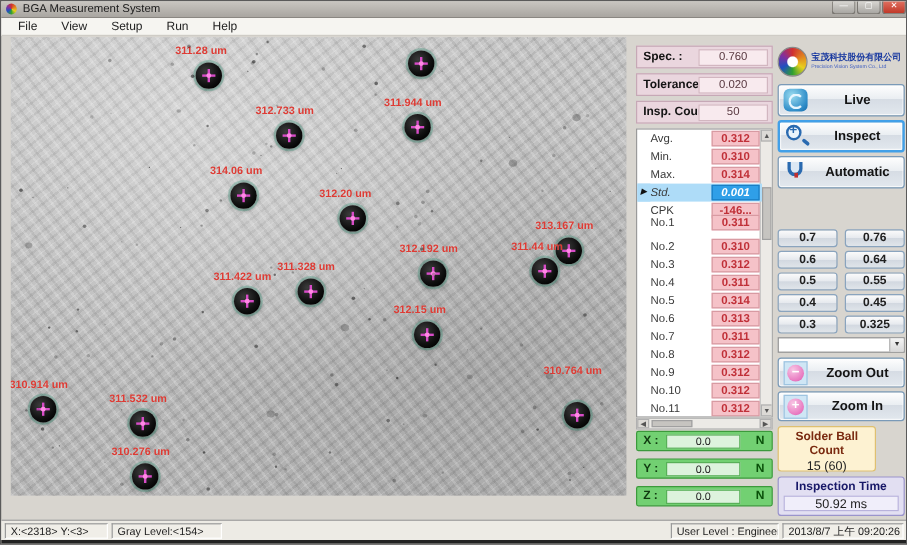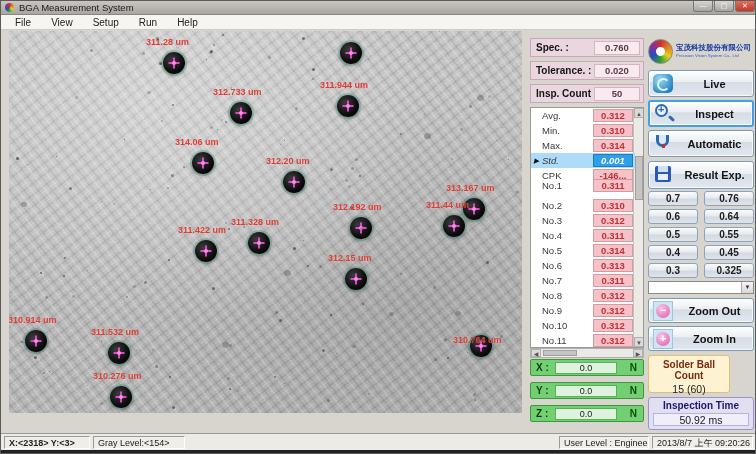--- a/index.html
+++ b/index.html
@@ -39,22 +39,22 @@
   .cross-h{position:absolute;left:50%;top:50%;width:11px;height:2px;background:#d84cc8;transform:translate(-50%,-50%);}
   .cross-v{position:absolute;left:50%;top:50%;width:2px;height:11px;background:#d84cc8;transform:translate(-50%,-50%);}
   .cross-dot{position:absolute;left:50%;top:50%;width:4px;height:4px;border-radius:50%;background:#ff8ae4;transform:translate(-50%,-50%);}
   .ball-label{position:absolute;font-size:9px;font-weight:bold;color:#dd3b34;white-space:nowrap;
     text-shadow:0 0 1px rgba(255,255,255,.25);}
 
   
   .spec-row{position:absolute;left:529px;width:114px;height:19px;background:#ead6de;
     border:1px solid #c6a8b6;display:flex;align-items:center;}
   .spec-label{font-size:10px;font-weight:bold;color:#141414;padding-left:5px;flex:1;}
-  .spec-value{position:absolute;right:3px;top:2px;width:46px;height:14px;background:#f8eaee;
-    border:1px solid #d2b6c0;font-size:9.5px;font-weight:bold;color:#5a3a42;text-align:center;line-height:12px;}
+  .spec-value{position:absolute;right:3px;top:2px;width:58px;height:14px;background:#f8eaee;
+    border:1px solid #d2b6c0;font-size:9.5px;font-weight:normal;color:#5a3a42;text-align:center;line-height:12px;}
 
   
   #results-list{position:absolute;left:529px;top:106px;width:114px;height:241px;background:#fff;
     border:1px solid #9a9a9a;overflow:hidden;}
   .res-row{position:absolute;left:0;width:104px;height:15px;display:flex;align-items:center;}
   .res-gutter{width:11px;height:15px;font-size:7px;line-height:15px;color:#111;text-align:center;}
   .res-name{flex:1;font-size:9.5px;color:#3a3a3a;}
   .res-value{position:absolute;right:2px;top:1px;width:40px;height:13px;background:#f5c2c8;
     border:1px solid #d89aa2;font-size:9.5px;font-weight:bold;color:#c03038;text-align:center;line-height:11px;}
   .res-row.selected .res-gutter,.res-row.selected .res-name{background:#aedcf8;}
@@ -246,21 +246,21 @@
         <span class="cross-h"></span>
         <span class="cross-v"></span>
         <span class="cross-dot"></span>
       </div>
       <div class="ball-label" style="left: 84px; top: 340px;">310.276 um</div>
       <div class="ball" style="left: 472px; top: 315px;">
         <span class="cross-h"></span>
         <span class="cross-v"></span>
         <span class="cross-dot"></span>
       </div>
-      <div class="ball-label" style="left: 444px; top: 304px;">310.764 um</div>
+      <div class="ball-label" style="left: 444px; top: 273px;">310.764 um</div>
       <div class="speck" style="width: 2px; height: 2px; left: 265px; top: 345px; background: rgba(25, 25, 25, 0.48);"></div>
       <div class="speck" style="width: 3px; height: 3px; left: 351px; top: 196px; background: rgba(25, 25, 25, 0.26);"></div>
       <div class="speck" style="width: 1px; height: 1px; left: 115px; top: 108px; background: rgba(25, 25, 25, 0.6);"></div>
       <div class="speck" style="width: 3px; height: 3px; left: 342px; top: 136px; background: rgba(25, 25, 25, 0.3);"></div>
       <div class="speck" style="width: 1px; height: 1px; left: 458px; top: 321px; background: rgba(25, 25, 25, 0.54);"></div>
       <div class="speck" style="width: 2px; height: 2px; left: 143px; top: 318px; background: rgba(25, 25, 25, 0.22);"></div>
       <div class="speck" style="width: 3px; height: 3px; left: 491px; top: 304px; background: rgba(25, 25, 25, 0.25);"></div>
       <div class="speck" style="width: 2px; height: 2px; left: 331px; top: 21px; background: rgba(25, 25, 25, 0.31);"></div>
       <div class="speck" style="width: 2px; height: 2px; left: 391px; top: 102px; background: rgba(25, 25, 25, 0.41);"></div>
       <div class="speck" style="width: 1px; height: 1px; left: 294px; top: 209px; background: rgba(25, 25, 25, 0.46);"></div>
@@ -528,26 +528,20 @@
         <span class="mag-handle"></span>
       </span>
     <span class="cap">Inspect</span>
   </div>
   <div class="btn7" style="top:129px;height:27px;">
     <span class="bicon">
         <span class="mgt-glyph"></span>
       </span>
     <span class="cap">Automatic</span>
   </div>
-  <div class="btn7" style="top:160px;height:28px;">
-    <span class="bicon">
-        <span class="flp-glyph"></span>
-      </span>
-    <span class="cap">Result Exp.</span>
-  </div>
 
   <div id="empty-dropdown">
     <span class="dd-arrow">▼</span>
   </div>
 
   <div class="btn7" style="top:297px;height:25px;">
     <span class="bicon">
         <span class="zoom-glyph">
           <b>−</b>
         </span>
@@ -566,21 +560,21 @@
   <div id="sbc-box">
     <div id="sbc-title">Solder Ball Count</div>
     <div id="sbc-value">15 (60)</div>
   </div>
   <div id="it-box">
     <div id="it-title">Inspection Time</div>
     <div id="it-value">50.92 ms</div>
   </div>
 
   <div id="statusbar">
-    <div class="status-seg" style="left:3px;width:86px;font-weight:bold;">X:&lt;2318&gt; Y:&lt;3&gt;</div>
+    <div class="status-seg" style="left:3px;width:86px;">X:&lt;2318&gt; Y:&lt;3&gt;</div>
     <div class="status-seg" style="left:92px;width:92px;">Gray Level:&lt;154&gt;</div>
     <div class="status-seg" style="left:558px;width:90px;">User Level : Engineer</div>
     <div class="status-seg" style="left:651px;width:101px;">2013/8/7 上午 09:20:26</div>
   </div>
   <div id="bottom-strip"></div>
 
 <div class="preset-btn" style="left: 647px; top: 190px;">0.7</div>
     <div class="preset-btn" style="left: 703px; top: 190px;">0.76</div>
     <div class="preset-btn" style="left: 647px; top: 208px;">0.6</div>
     <div class="preset-btn" style="left: 703px; top: 208px;">0.64</div>

